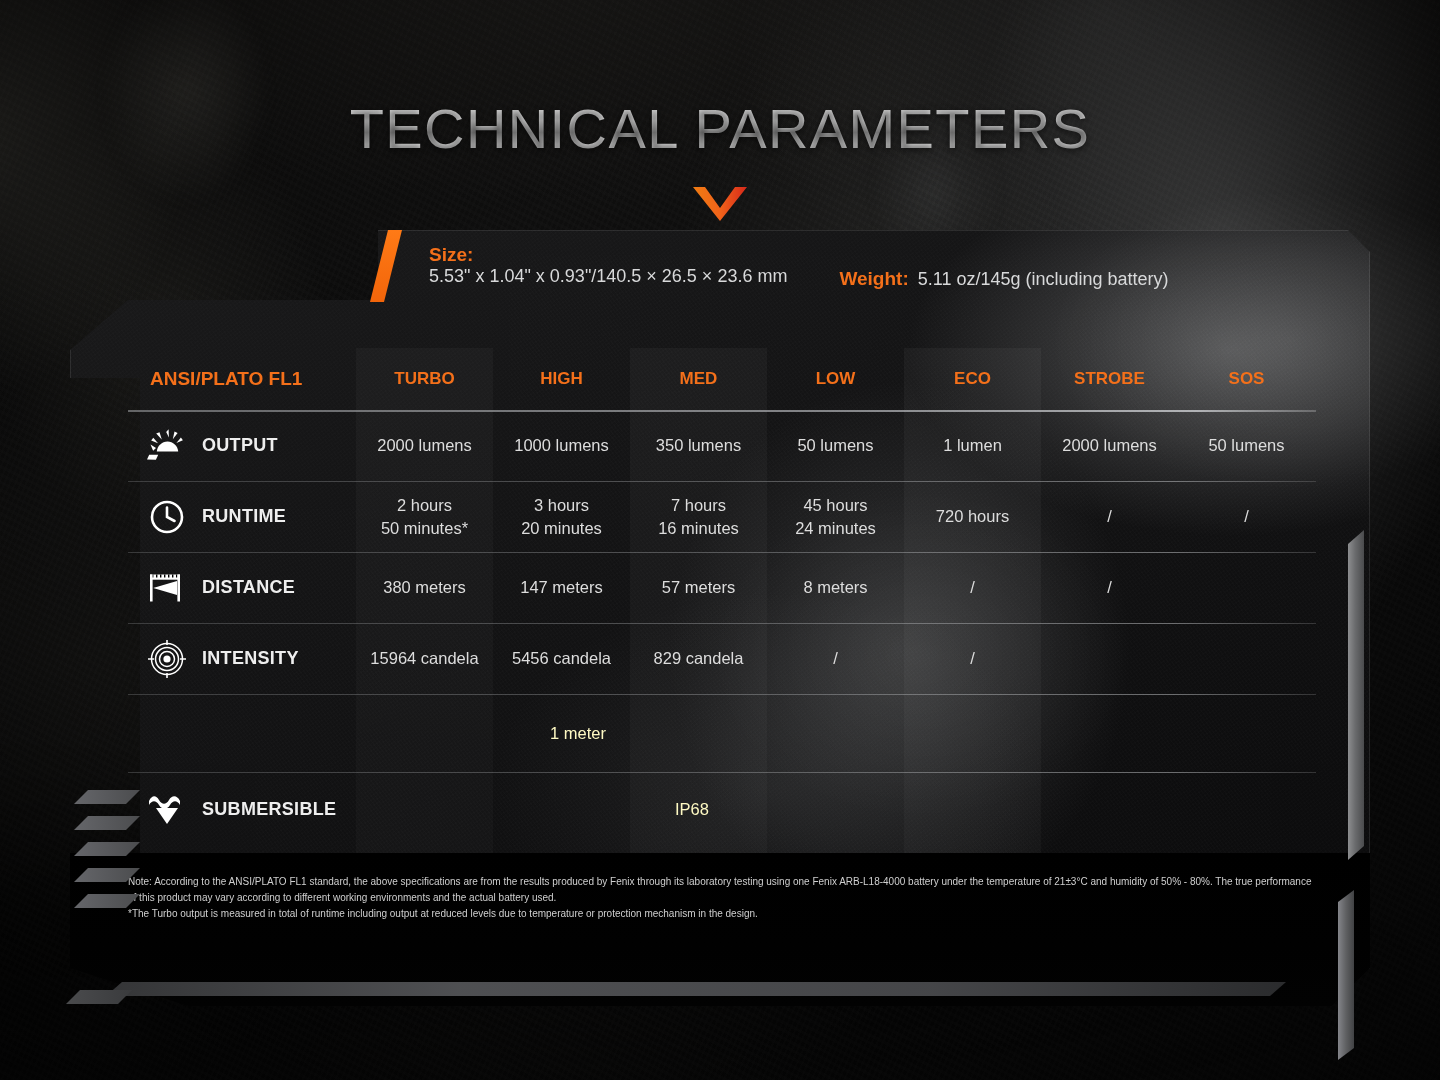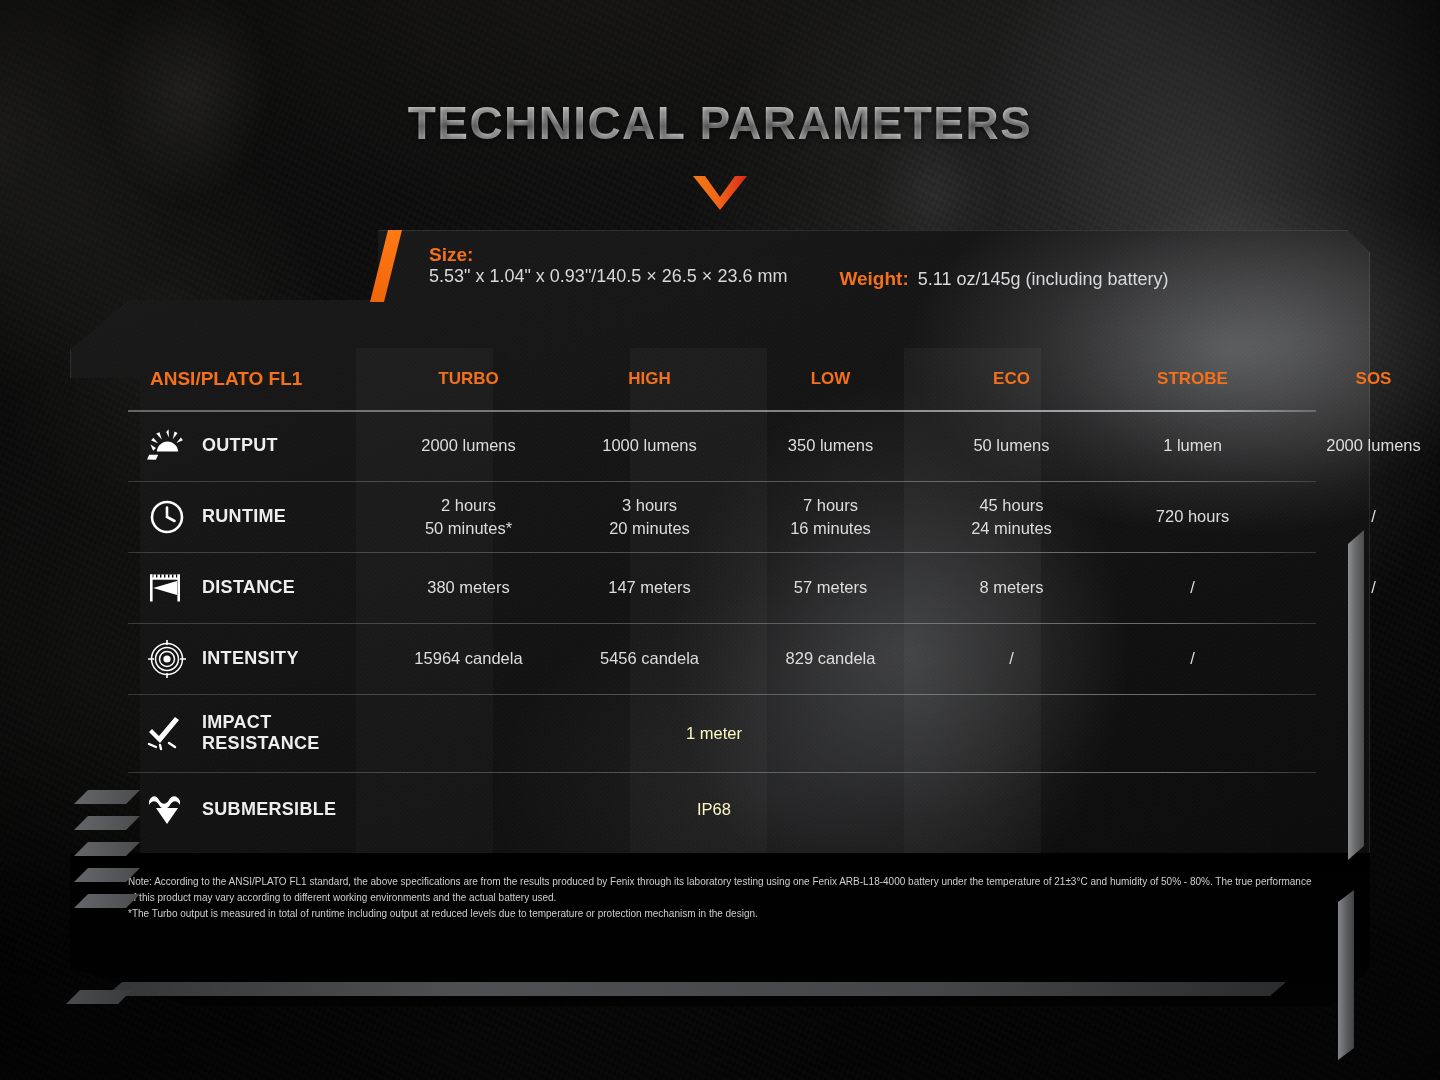--- a/index.html
+++ b/index.html
@@ -40,21 +40,21 @@
       repeating-linear-gradient(27deg, rgba(255,255,255,.010) 0 3px, rgba(0,0,0,.014) 3px 7px);
     opacity:.8;
   }
   .vig{ position:absolute; inset:0;
     background: radial-gradient(ellipse 1100px 800px at 720px 520px, rgba(0,0,0,0) 40%, rgba(0,0,0,.62) 100%);
   }
 
   
   #title-wrap{ position:absolute; top:96px; left:0; width:1440px; text-align:center; }
   #title{
-    font-size:46px; font-weight:700; letter-spacing:1.4px;
+    font-size:56px; font-weight:400; letter-spacing:1.4px;
     background:linear-gradient(180deg,#b8b8b8 0%,#e9e9e9 38%,#a2a2a2 56%,#dcdcdc 74%,#8e8e8e 100%);
     -webkit-background-clip:text; background-clip:text; color:transparent;
     text-shadow:0 2px 6px rgba(0,0,0,.6);
     display:inline-block;
   }
   #chev{ margin:26px auto 0; width:54px; height:34px; position:relative; }
   #chev svg{ display:block; }
 
   
   #panel{
@@ -95,21 +95,21 @@
     position:absolute; left:0; top:0; width:1300px; height:70px;
     display:flex; align-items:center; padding-left:350px; gap:0;
   }
   .spec-key{ color:#f4701a; font-weight:700; font-size:19px; }
   .spec-val{ color:#d8d9da; font-size:18px; margin-left:9px; font-weight:400; }
   #spec-weight{ margin-left:52px; display:flex; align-items:baseline;margin-top:28px; }
   #spec-size{ display:flex; align-items:baseline;flex-direction:column; }
 
   
   #table{ position:absolute; left:58px; top:118px; width:1188px; }
-  .row{ display:flex; position:relative;gap:44px; }
+  .row{ display:flex; position:relative; }
   .row + .row::before{
     content:""; position:absolute; left:0; top:0; width:100%; height:1px;
     background:linear-gradient(90deg, rgba(150,152,155,.30) 0%, rgba(170,172,175,.42) 55%, rgba(200,202,205,.50) 88%, rgba(160,160,162,.25) 100%);
   }
   .c-label{ width:228px; flex:0 0 228px; display:flex; align-items:center; padding-left:18px; gap:14px; }
   .c{ flex:0 0 137px; width:137px; display:flex; align-items:center; justify-content:center;
       text-align:center; color:#ddd; font-size:16.5px; line-height:1.25; }
   .c.two{ line-height:1.35; }
 
   
@@ -221,20 +221,21 @@
   <div id="table">
 
     <div class="colshade" style="left:228px;width:137px;top:0;height:555px;background:linear-gradient(180deg,rgba(255,255,255,.030),rgba(255,255,255,.018));"></div>
     <div class="colshade" style="left:502px;width:137px;top:0;height:555px;background:linear-gradient(180deg,rgba(255,255,255,.036),rgba(255,255,255,.022));"></div>
     <div class="colshade" style="left:776px;width:137px;top:0;height:555px;background:linear-gradient(180deg,rgba(255,255,255,.040),rgba(255,255,255,.026));"></div>
 
     <div class="row hrow">
       <div class="c-label">ANSI/PLATO FL1</div>
       <div class="c">TURBO</div>
       <div class="c">HIGH</div>
+      <div class="c">MED</div>
       <div class="c">LOW</div>
       <div class="c">ECO</div>
       <div class="c">STROBE</div>
       <div class="c">SOS</div>
     </div>
     <div id="hdr-underline"></div>
 
     <div class="row drow">
       <div class="c-label">
         <span class="ico">
@@ -324,32 +325,20 @@
         <span>INTENSITY</span>
       </div>
       <div class="c">15964 candela</div>
       <div class="c">5456 candela</div>
       <div class="c">829 candela</div>
       <div class="c">/</div>
       <div class="c">/</div>
     </div>
 
     <div class="row drow" style="height:78px">
-      <div class="c-label">
-        <span class="ico">
-          <svg width="40" height="38" viewBox="0 0 40 38" fill="#fff">
-            <path d="M5 15 L12 22 L28 3 L32 6 L13 29 L2 18 Z"></path>
-            <path d="M2 30 L9 33 M13 31 L14 35 M22 29 L28 33" stroke="#fff" stroke-width="2.4" fill="none" stroke-linecap="round"></path>
-          </svg>
-        </span>
-        <span class="lbl2">
-          <span>IMPACT</span><br>
-          <span>RESISTANCE</span>
-        </span>
-      </div>
       <div class="wide">
         <span>1 meter</span>
       </div>
     </div>
 
     <div class="row drow" style="height:74px">
       <div class="c-label">
         <span class="ico">
           <svg width="42" height="34" viewBox="0 0 42 34" fill="#fff">
             <path d="M3 9 C6 3, 10 3, 13 8 C16 13, 20 13, 23 8 C26 3, 31 3, 34 9 L34 13 C31 8, 27 8, 24 13 C21 18, 16 18, 13 13 C10 8, 6 8, 3 13 Z"></path>

